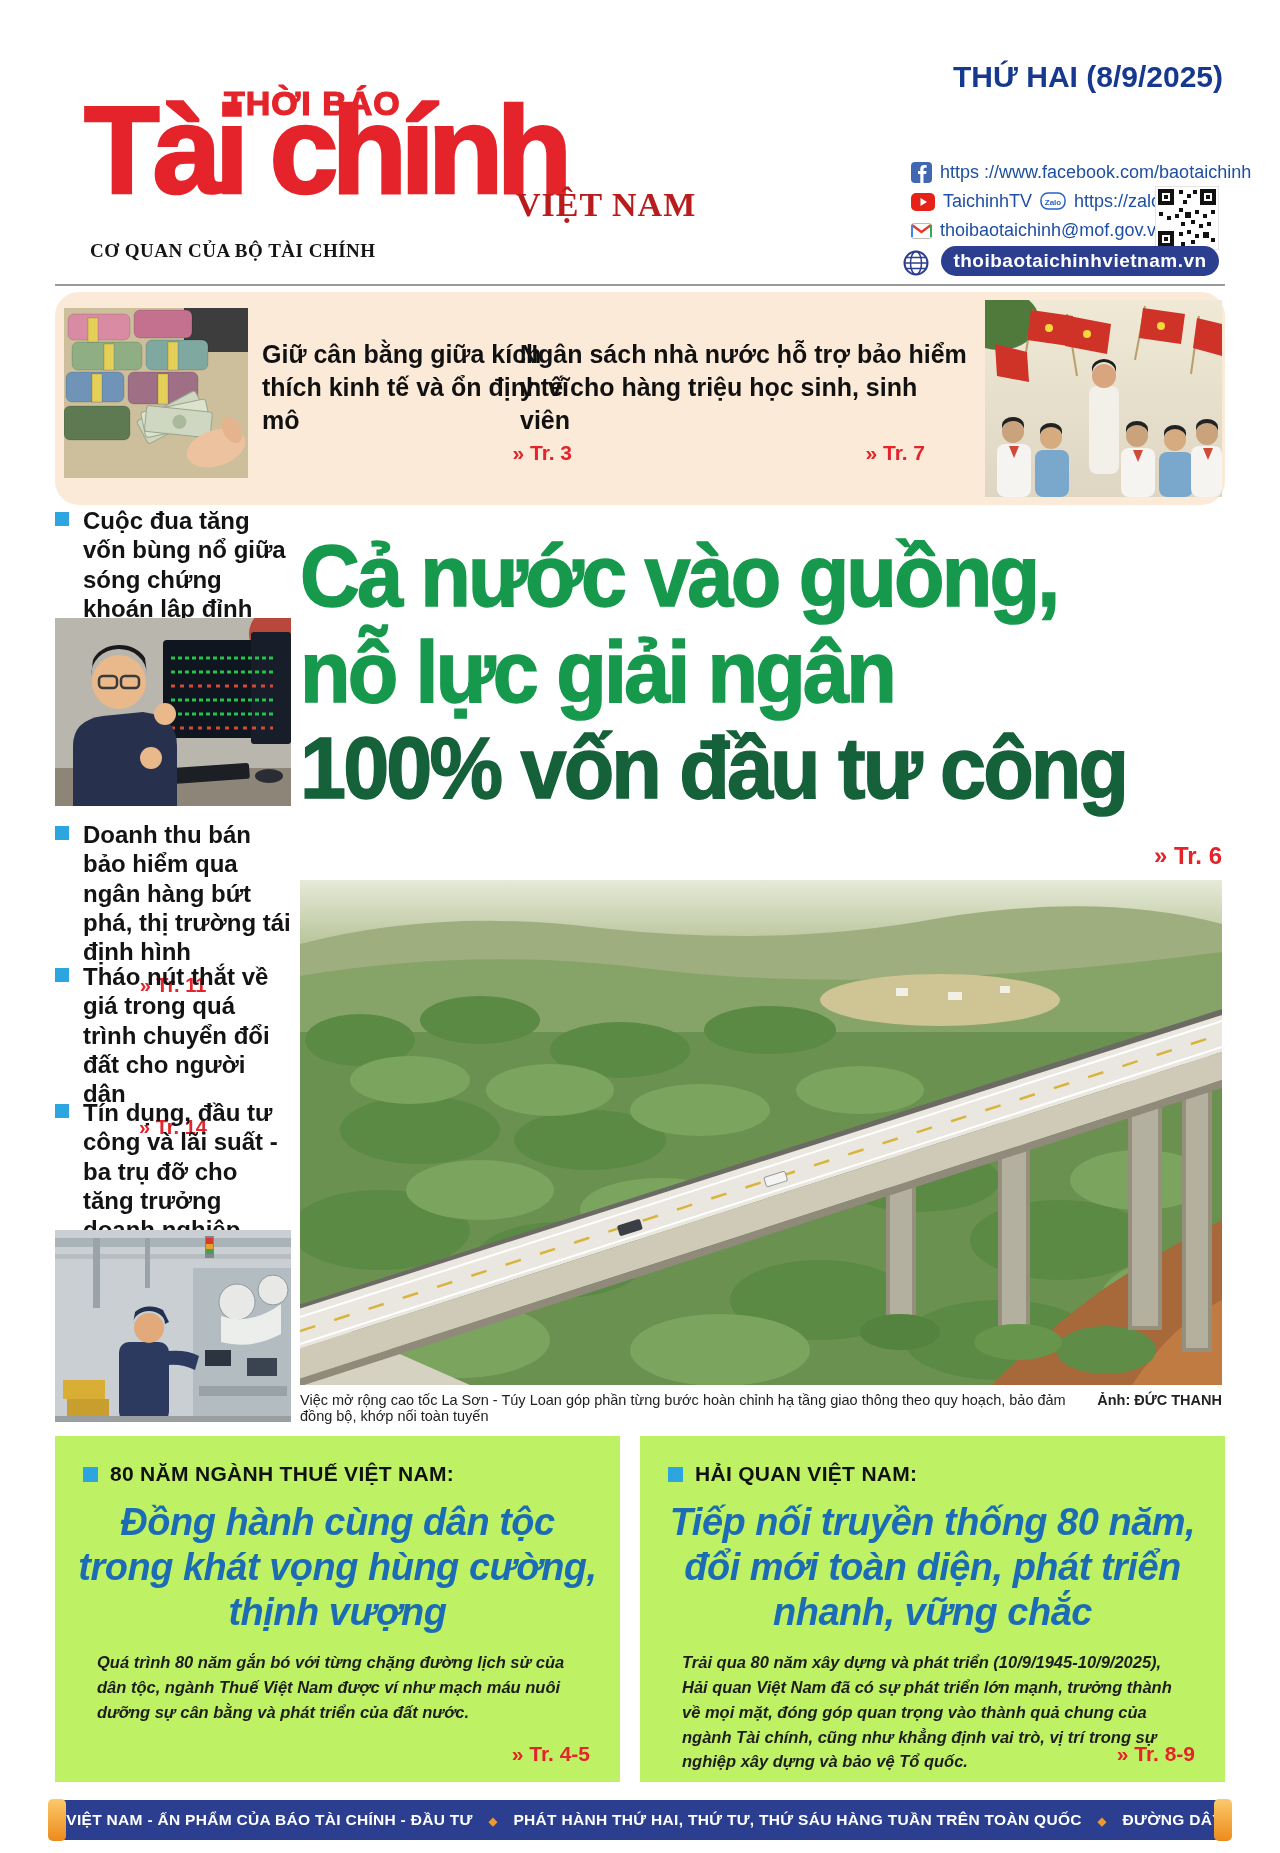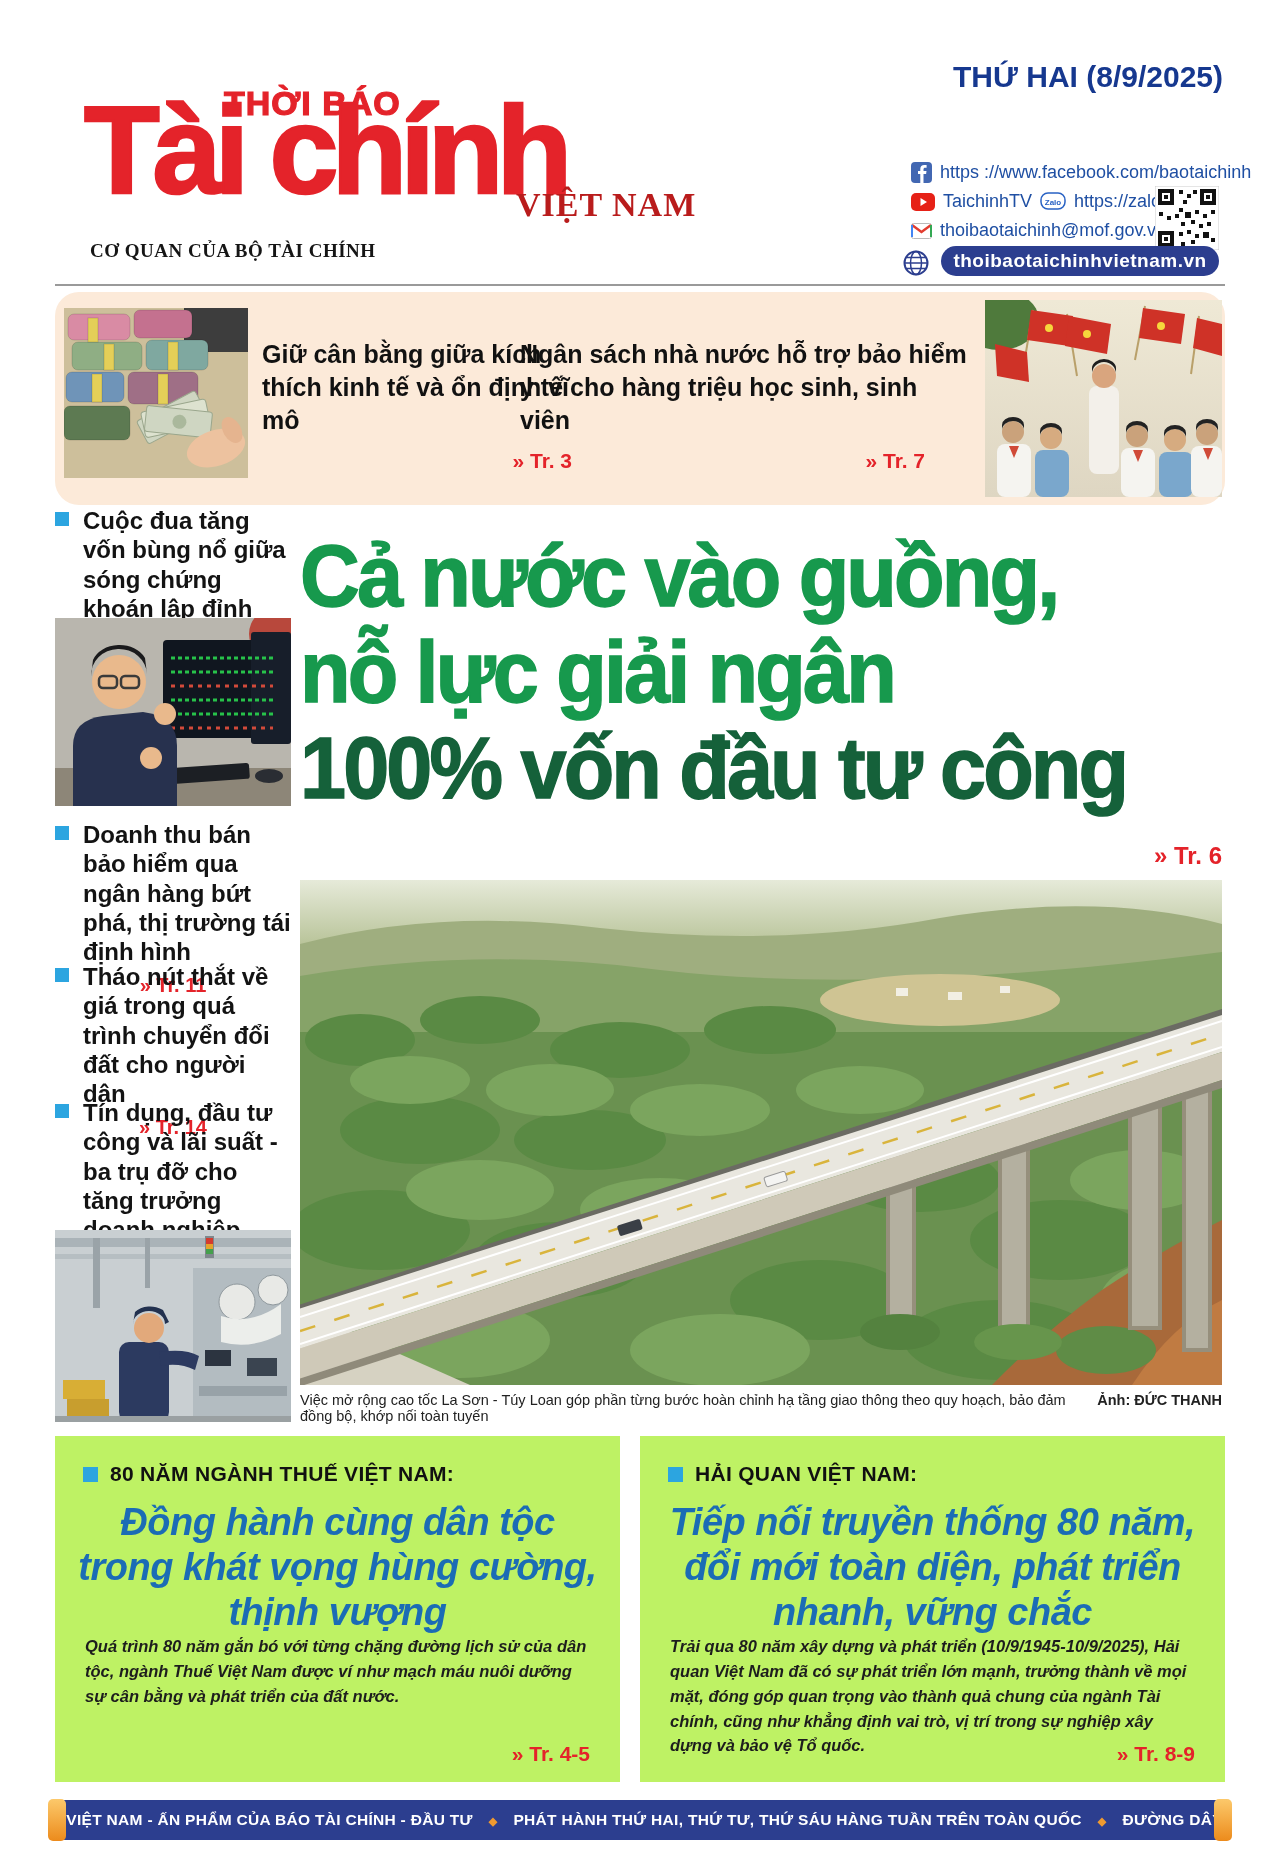--- a/index.html
+++ b/index.html
@@ -33,21 +33,21 @@
   .mh-divider { position:absolute; left:55px; top:284px; width:1170px; height:2px; background:#9a9a9a; }
   
   .strip { position:absolute; left:55px; top:292px; width:1170px; height:213px; background:#fcead9;border-radius:24px; }
   .strip .money { position:absolute; left:9px; top:16px; }
   .strip .kids { position:absolute; right:3px; top:8px; }
   .teaser { position:absolute; top:46px; }
   .teaser-1 { left:207px; width:330px; }
   .teaser-2 { left:465px; width:450px; }
   .teaser h3 { font-size:25px; font-weight:bold; color:#111; line-height:1.32; }
   .pageref { color:#e4232a; font-weight:bold; }
-  .teaser .pageref { margin-top:12px; font-size:21px; text-align:right; }
+  .teaser .pageref { margin-top:4px; font-size:21px; text-align:right; }
   .teaser-1 .pageref { padding-right:20px; }
   .teaser-2 .pageref { padding-right:45px; }
   
   .side-item { position:absolute; left:55px; width:236px; }
   .side-item .t { position:relative; font-size:24px; font-weight:bold; color:#131313;
     line-height:1.22; padding-left:28px; }
   .bullet { position:absolute; left:0; top:6px; width:14px; height:14px; background:#2ca5e0; }
   .side-item .pageref { font-size:20px; text-align:center; margin-top:8px; }
   .side-img { position:absolute; left:55px; }
   
@@ -65,21 +65,21 @@
   .credit { font-size:14.5px; font-weight:bold; color:#222; white-space:nowrap; }
   
   .feature { position:absolute; top:1436px; height:346px; background:#bef264; }
   .feature-left { left:55px; width:565px; }
   .feature-right { left:640px; width:585px; }
   .kick-row { display:flex; align-items:center; gap:12px; margin:26px 0 0 28px; }
   .kick-sq { width:15px; height:15px; background:#2ca5e0; flex:0 0 auto; }
   .kick-label { font-size:21px; font-weight:bold; color:#111; letter-spacing:0.3px; }
   .feat-headline { margin-top:14px; padding:0 18px; text-align:center; font-size:38px;
     font-weight:bold; font-style:italic; color:#1b6cb5; line-height:1.18; letter-spacing:-0.5px; }
-  .feat-summary { padding:0 30px; font-size:16.5px; font-weight:bold;
+  .feat-summary { margin-top:16px; padding:0 42px; font-size:16.5px; font-weight:bold;
     font-style:italic; color:#1d1d1d; line-height:1.5; }
   .feat-pageref { position:absolute; right:30px; bottom:16px; font-size:21px; }
   
   .footer-bar { position:absolute; left:55px; top:1800px; width:1170px; height:40px;
     background:#2c3e8f; border-radius:4px; }
   .footer-cap { position:absolute; top:-1px; width:18px; height:42px; border-radius:5px;
     background:linear-gradient(180deg,#fcc96b,#ec8b1c); }
   .cap-l { left:-7px; } .cap-r { right:-7px; }
   .footer-text { display:flex; justify-content:center; align-items:center; gap:16px; height:40px;
     color:#ffffff; font-weight:bold; font-size:15.5px; letter-spacing:0.3px; white-space:nowrap; }

